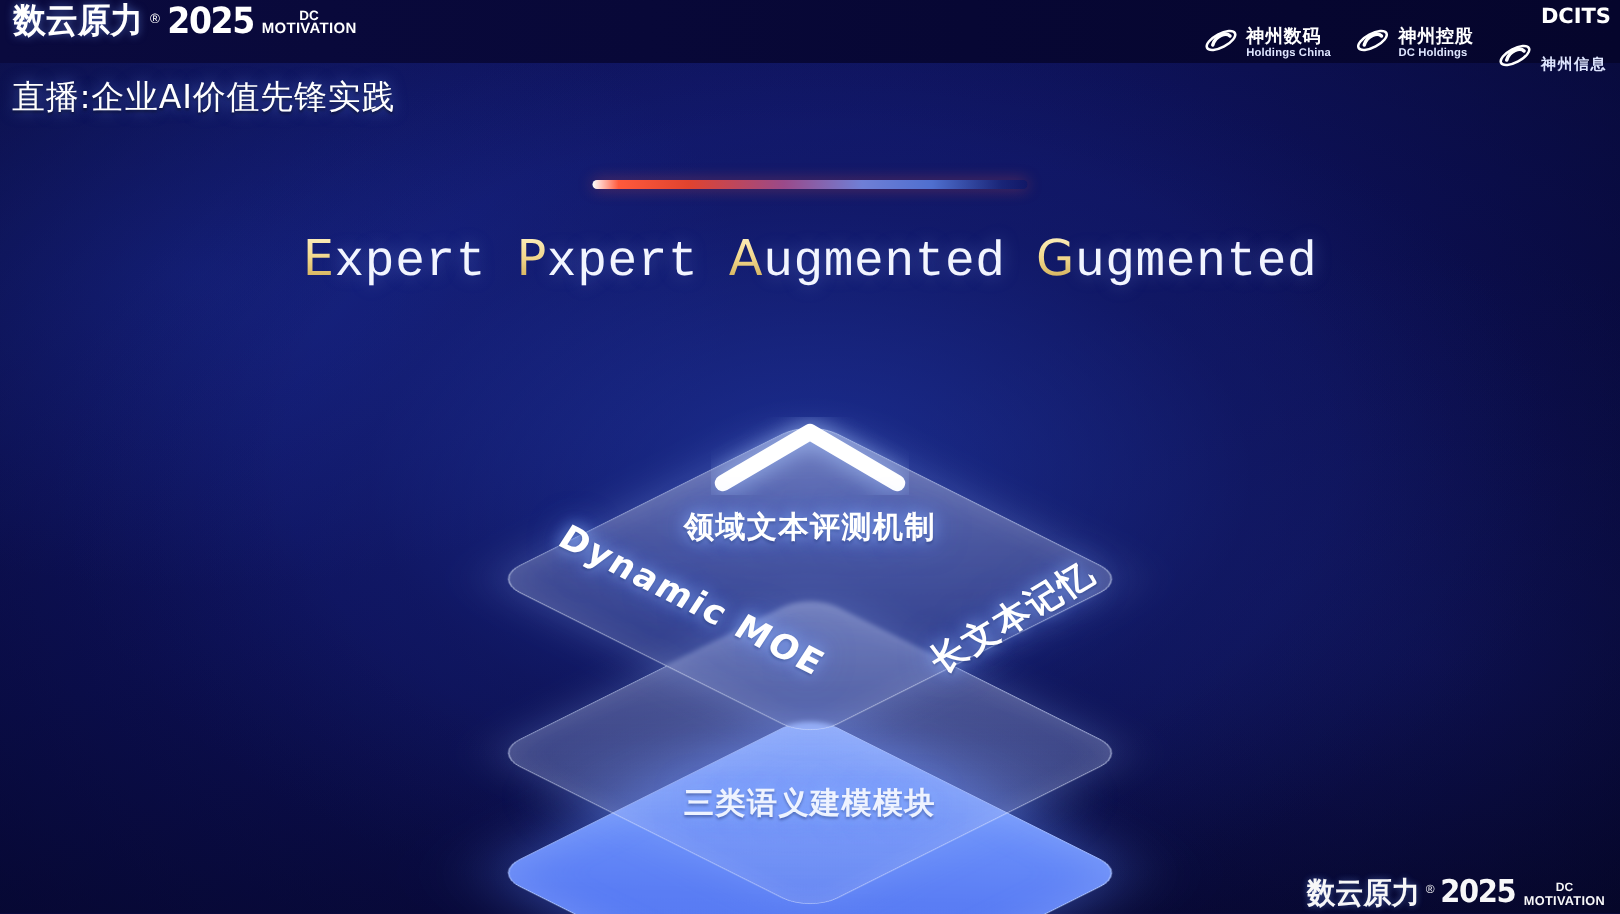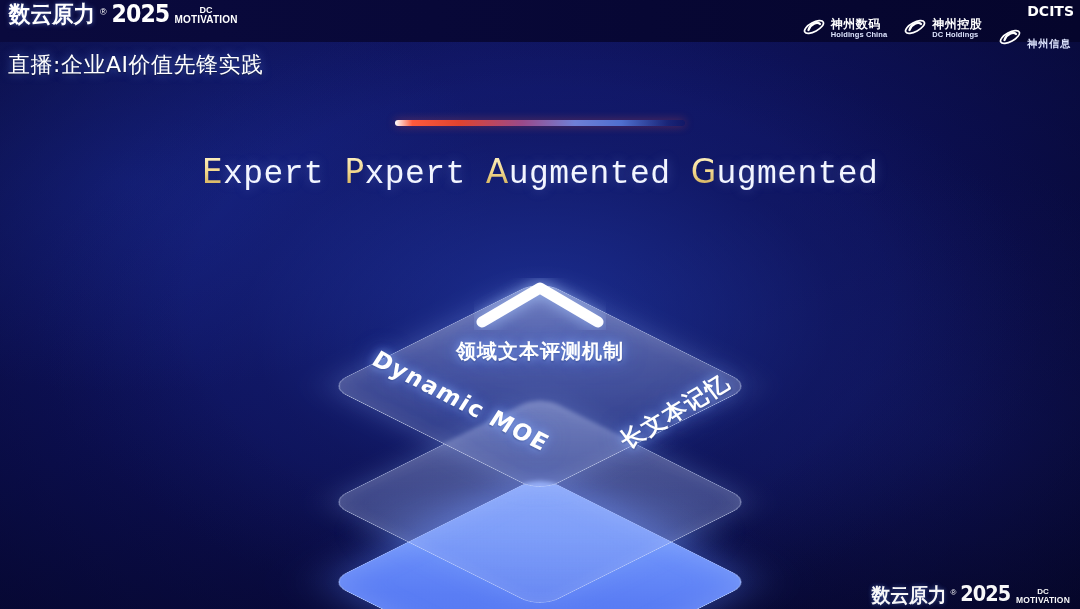--- a/index.html
+++ b/index.html
@@ -278,20 +278,21 @@
     <div class="plate-wrap" id="plate-top-wrap">
       <div class="plate" id="plate-top"></div>
       <svg id="chevron-icon" viewBox="0 0 132 52">
         <path d="M8 44 L66 10 L124 44" fill="none" stroke="#ffffff" stroke-width="11" stroke-linecap="round" stroke-linejoin="round" style="filter:drop-shadow(0 0 8px rgba(170,200,255,.9));"></path>
       </svg>
     </div>
 
     <div class="plate-label" id="label-top">领域文本评测机制</div>
     <div class="plate-label" id="label-dynamic">Dynamic MOE</div>
     <div class="plate-label" id="label-longmem">长文本记忆</div>
+    <div class="plate-label" id="label-bottom">三类语义建模模块</div>
 
   </div>
 
   <div id="watermark">
     <span class="logo-cn">数云原力</span>
     <span class="logo-reg">®</span>
     <span class="logo-year">2025</span>
     <span class="logo-dcm">
       <span class="logo-dc">DC</span>
       <span class="logo-mot">MOTIVATION</span>

